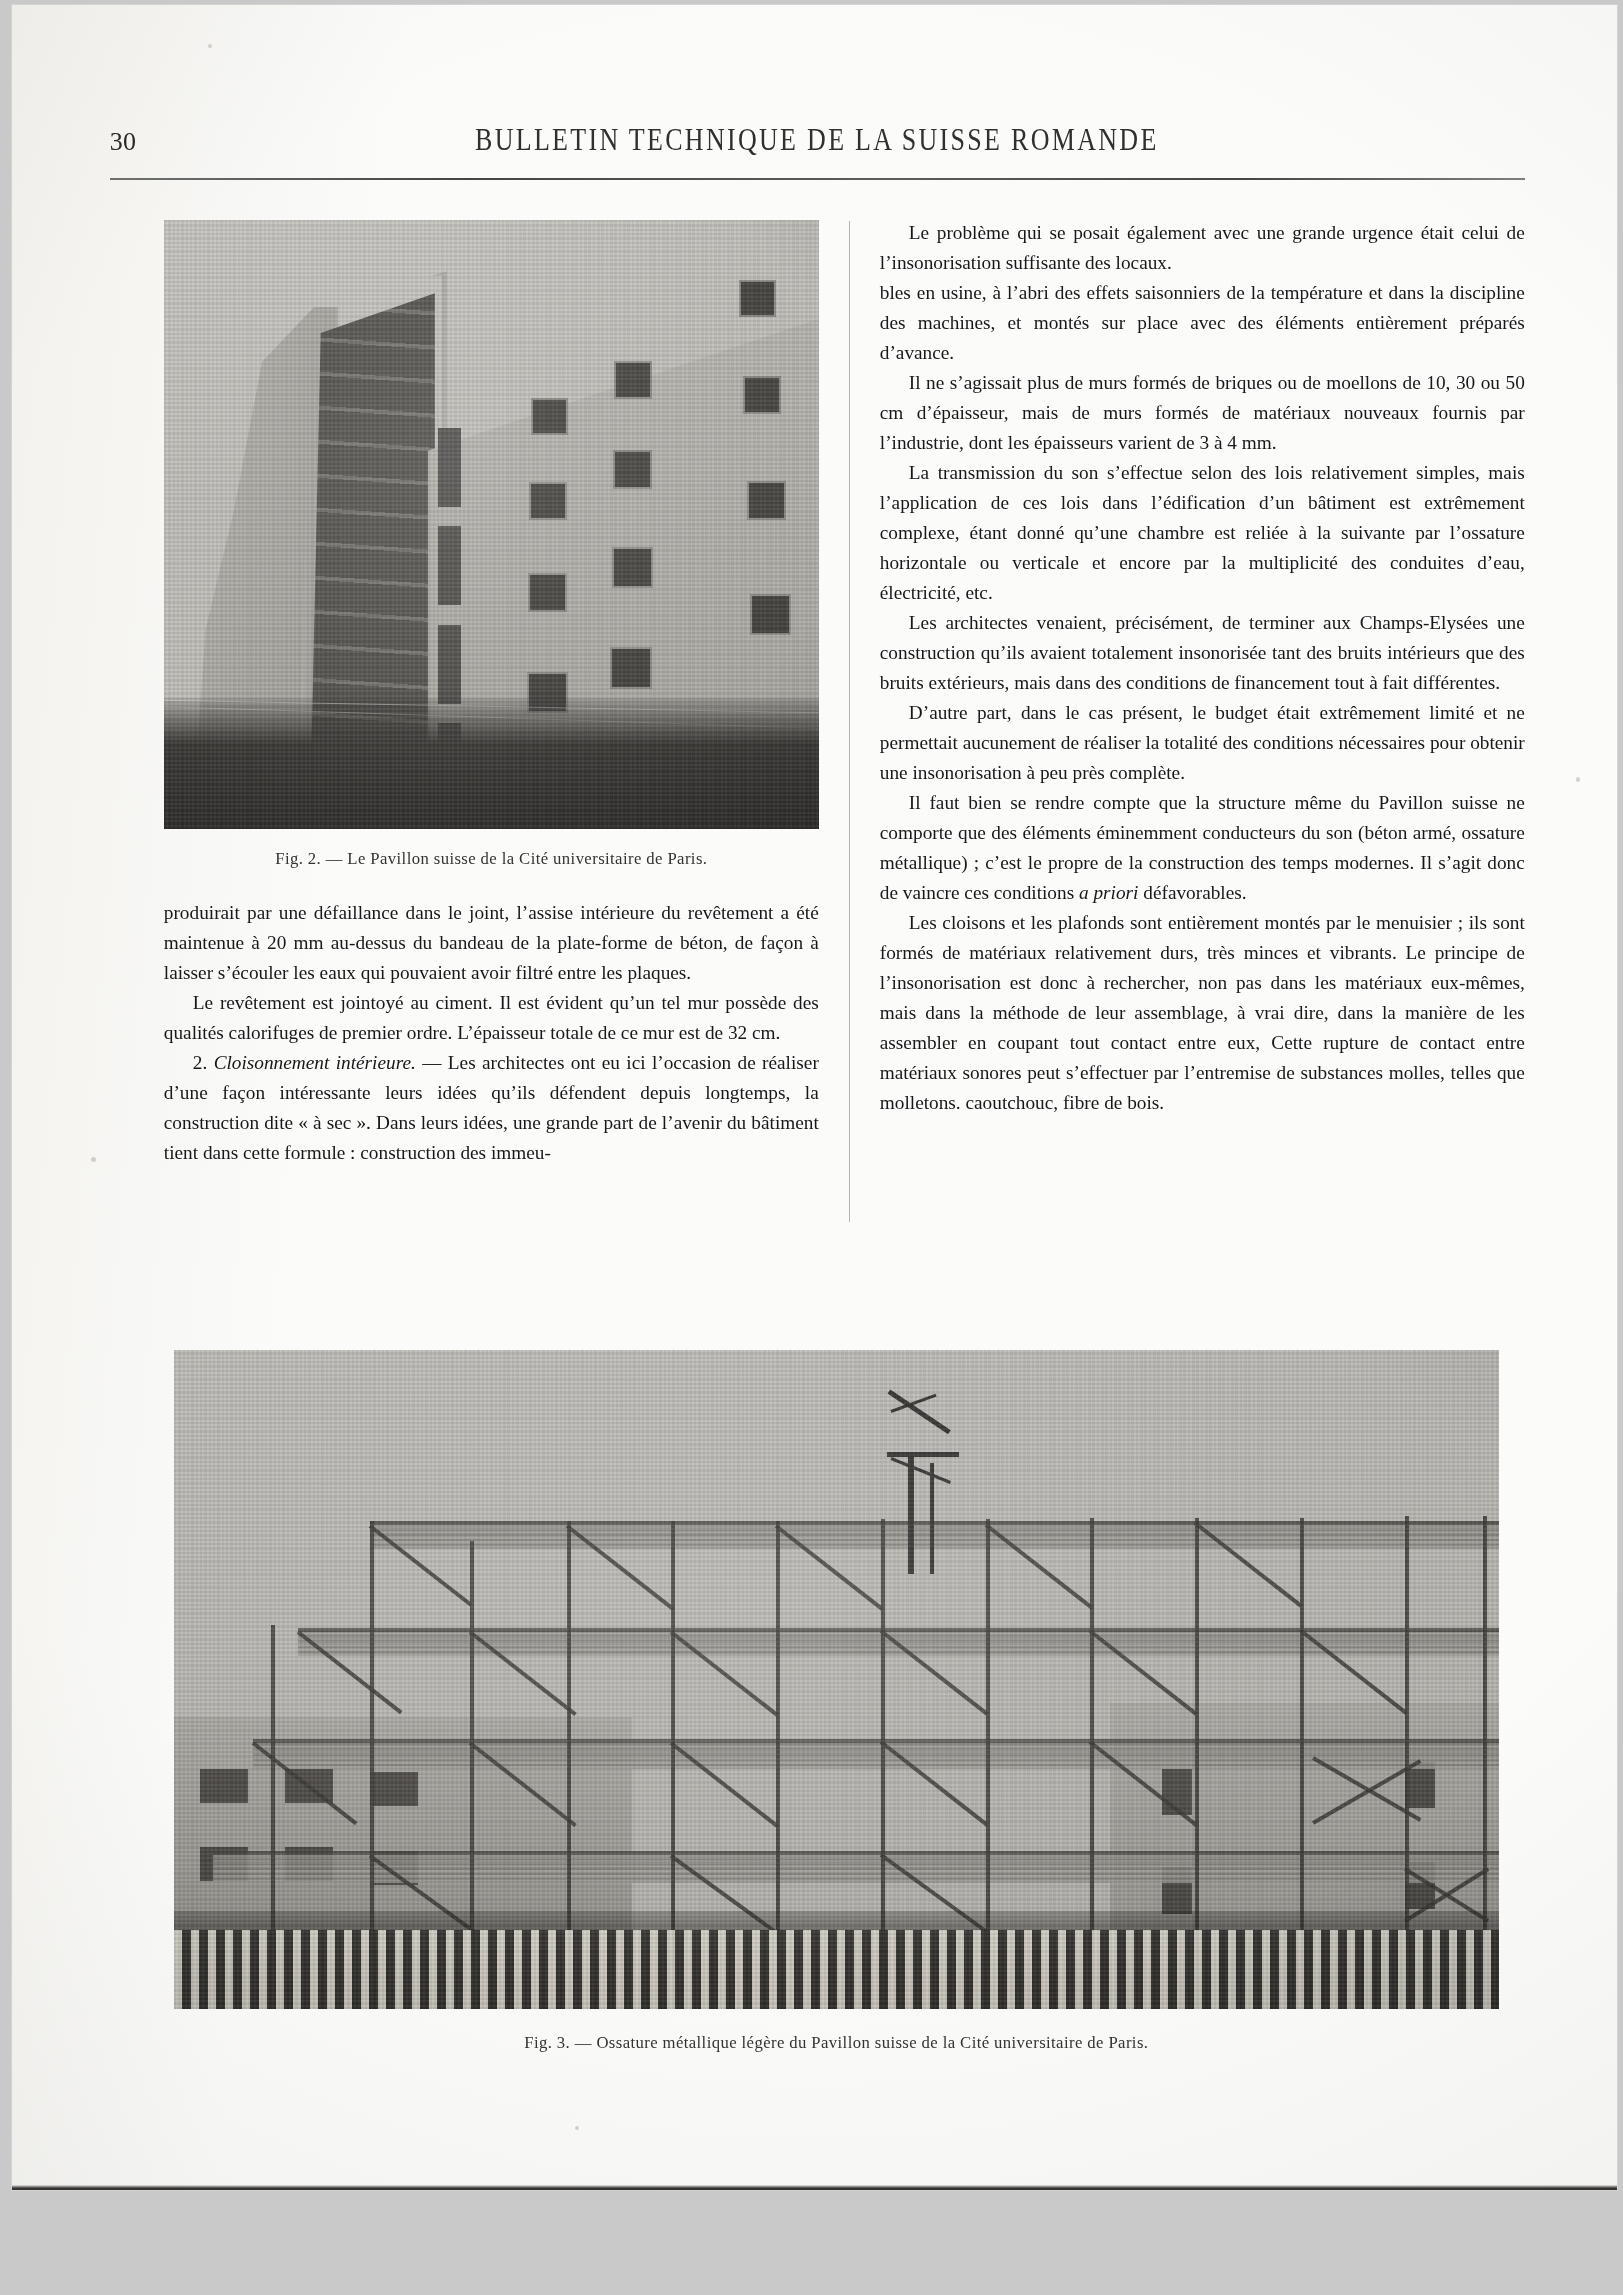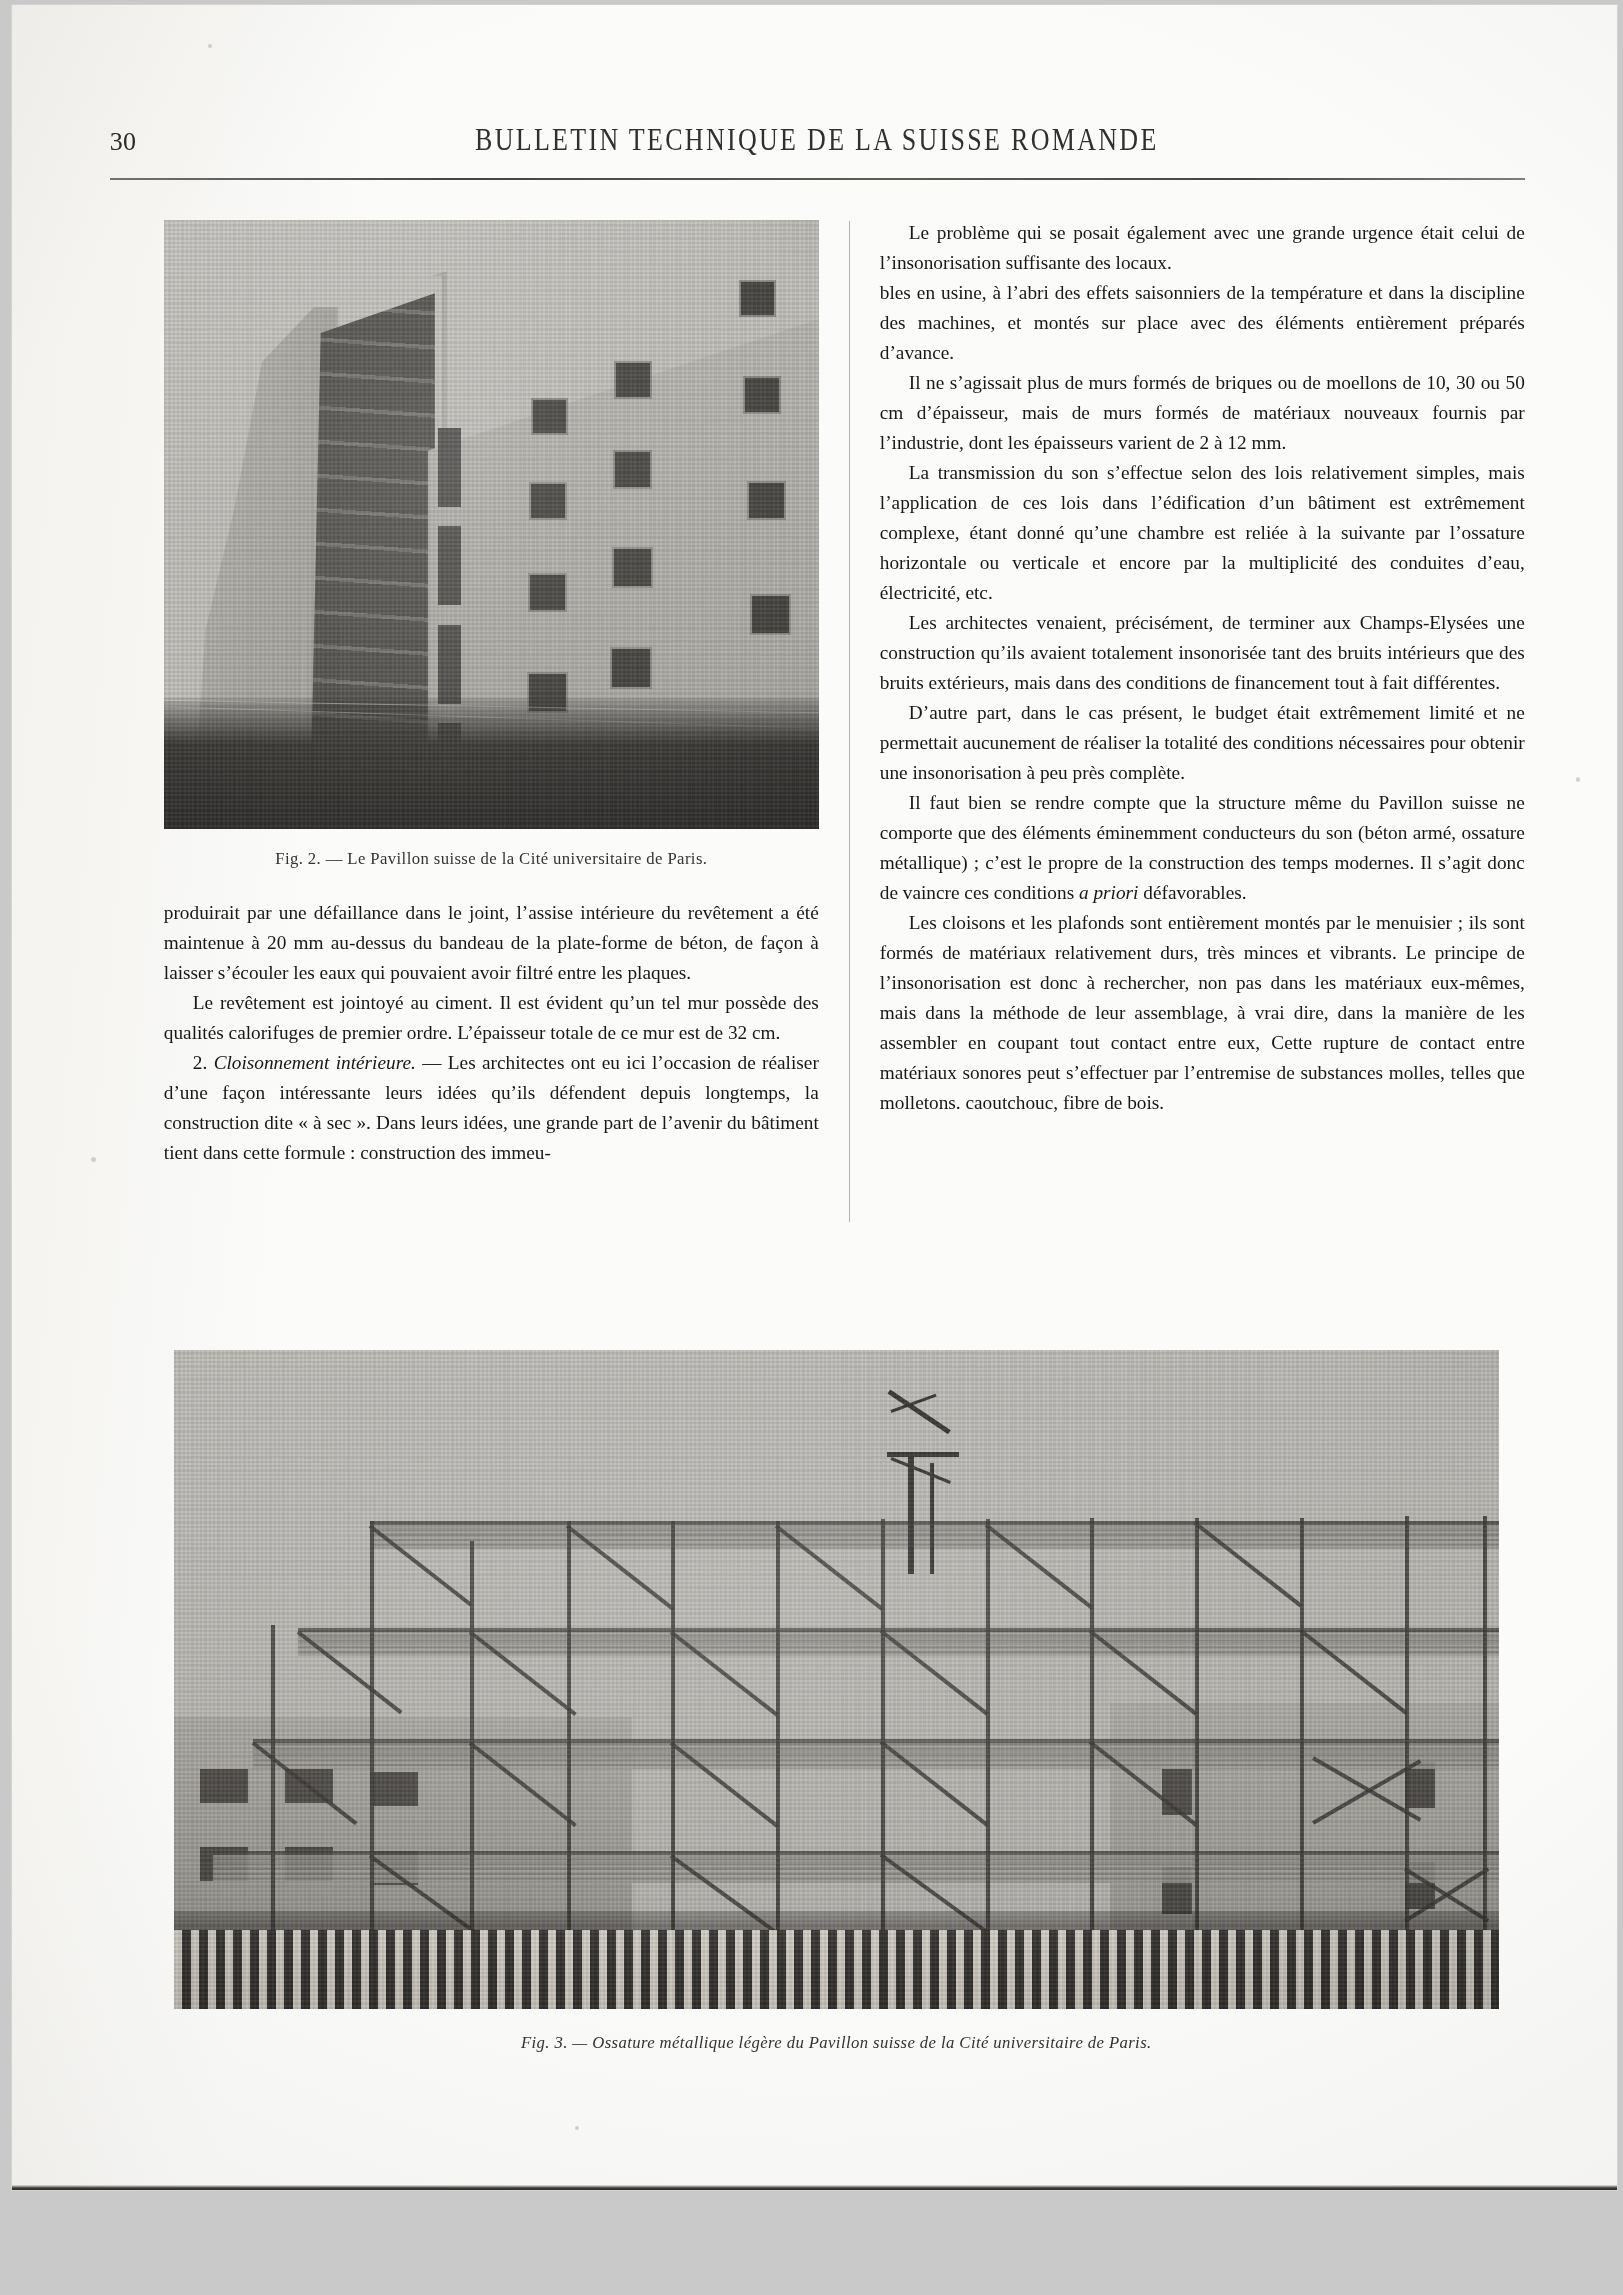--- a/index.html
+++ b/index.html
@@ -159,21 +159,20 @@
     height: 659px;
     overflow: hidden;
     background: #b4b2ad;
     box-shadow: inset 0 0 0 1.3px rgba(40,40,38,0.5);
   }
   #fig3-cap {
     position: absolute;
     left: 162px;
     top: 2028px;
     width: 1325px;
-    font-style: italic;
   }
 
   
   .grain {
     position: absolute;
     inset: 0;
     pointer-events: none;
     opacity: .36;
     background-image:
       repeating-linear-gradient(0deg, rgba(0,0,0,.16) 0 0.7px, rgba(255,255,255,.10) 0.7px 1.3px),
@@ -389,21 +388,21 @@
         <span>2.</span>
         <span class="it">Cloisonnement intérieure.</span>
         <span>—</span>
         <span>Les architectes ont eu ici l’occasion de réaliser d’une façon intéressante leurs idées qu’ils défendent depuis longtemps, la construction dite « à sec ». Dans leurs idées, une grande part de l’avenir du bâtiment tient dans cette formule : construction des immeu-</span>
       </p>
     </div>
 
     <div id="col-right">
       <p class="body">Le problème qui se posait également avec une grande urgence était celui de l’insonorisation suffisante des locaux.</p>
       <p class="body noindent">bles en usine, à l’abri des effets saisonniers de la température et dans la discipline des machines, et montés sur place avec des éléments entièrement préparés d’avance.</p>
-      <p class="body">Il ne s’agissait plus de murs formés de briques ou de moellons de 10, 30 ou 50 cm d’épaisseur, mais de murs formés de matériaux nouveaux fournis par l’industrie, dont les épaisseurs varient de 2 à 12 mm.</p>
+      <p class="body">Il ne s’agissait plus de murs formés de briques ou de moellons de 10, 30 ou 50 cm d’épaisseur, mais de murs formés de matériaux nouveaux fournis par l’industrie, dont les épaisseurs varient de 3 à 4 mm.</p>
       <p class="body">La transmission du son s’effectue selon des lois relativement simples, mais l’application de ces lois dans l’édification d’un bâtiment est extrêmement complexe, étant donné qu’une chambre est reliée à la suivante par l’ossature horizontale ou verticale et encore par la multiplicité des conduites d’eau, électricité, etc.</p>
       <p class="body">Les architectes venaient, précisément, de terminer aux Champs-Elysées une construction qu’ils avaient totalement insonorisée tant des bruits intérieurs que des bruits extérieurs, mais dans des conditions de financement tout à fait différentes.</p>
       <p class="body">D’autre part, dans le cas présent, le budget était extrêmement limité et ne permettait aucunement de réaliser la totalité des conditions nécessaires pour obtenir une insonorisation à peu près complète.</p>
       <p class="body">
         <span>Il faut bien se rendre compte que la structure même du Pavillon suisse ne comporte que des éléments éminemment conducteurs du son (béton armé, ossature métallique) ; c’est le propre de la construction des temps modernes. Il s’agit donc de vaincre ces conditions </span><span class="it">a priori</span><span> défavorables.</span>
       </p>
       <p class="body">Les cloisons et les plafonds sont entièrement montés par le menuisier ; ils sont formés de matériaux relativement durs, très minces et vibrants. Le principe de l’insonorisation est donc à rechercher, non pas dans les matériaux eux-mêmes, mais dans la méthode de leur assemblage, à vrai dire, dans la manière de les assembler en coupant tout contact entre eux, Cette rupture de contact entre matériaux sonores peut s’effectuer par l’entremise de substances molles, telles que molletons. caoutchouc, fibre de bois.</p>
     </div>
 
     <div id="fig3">

